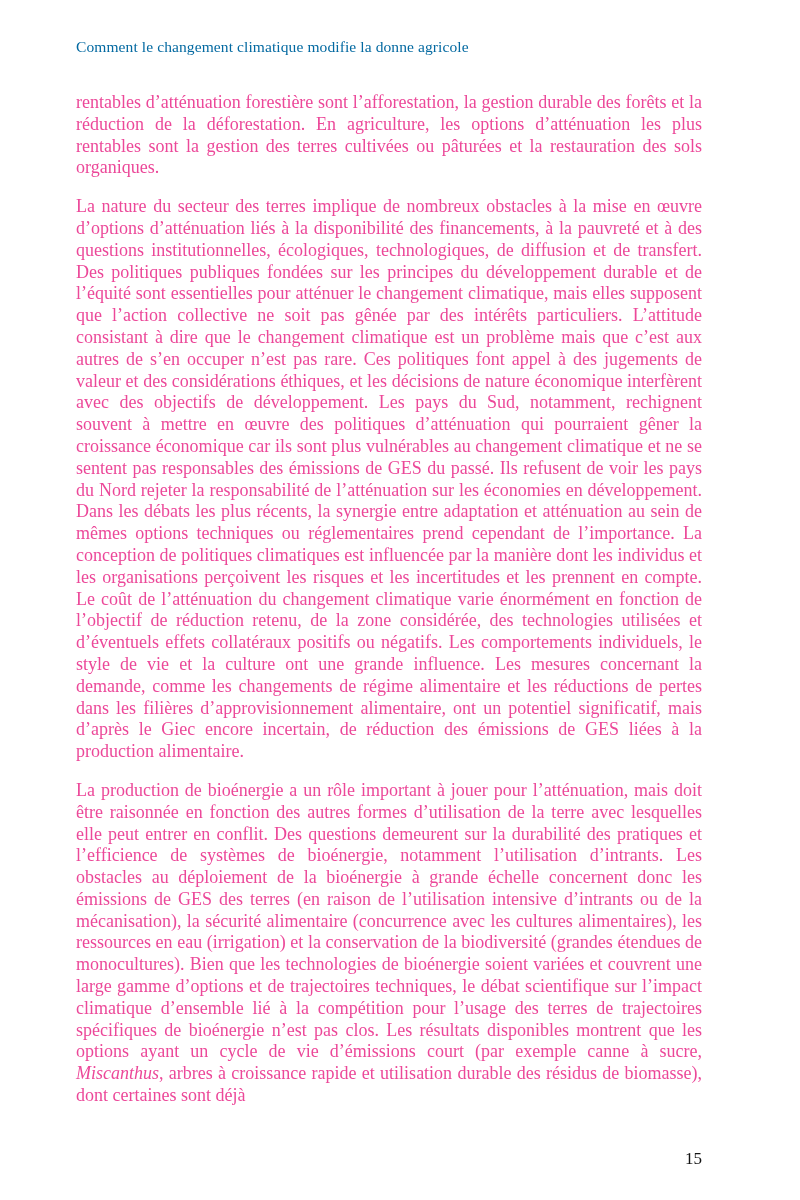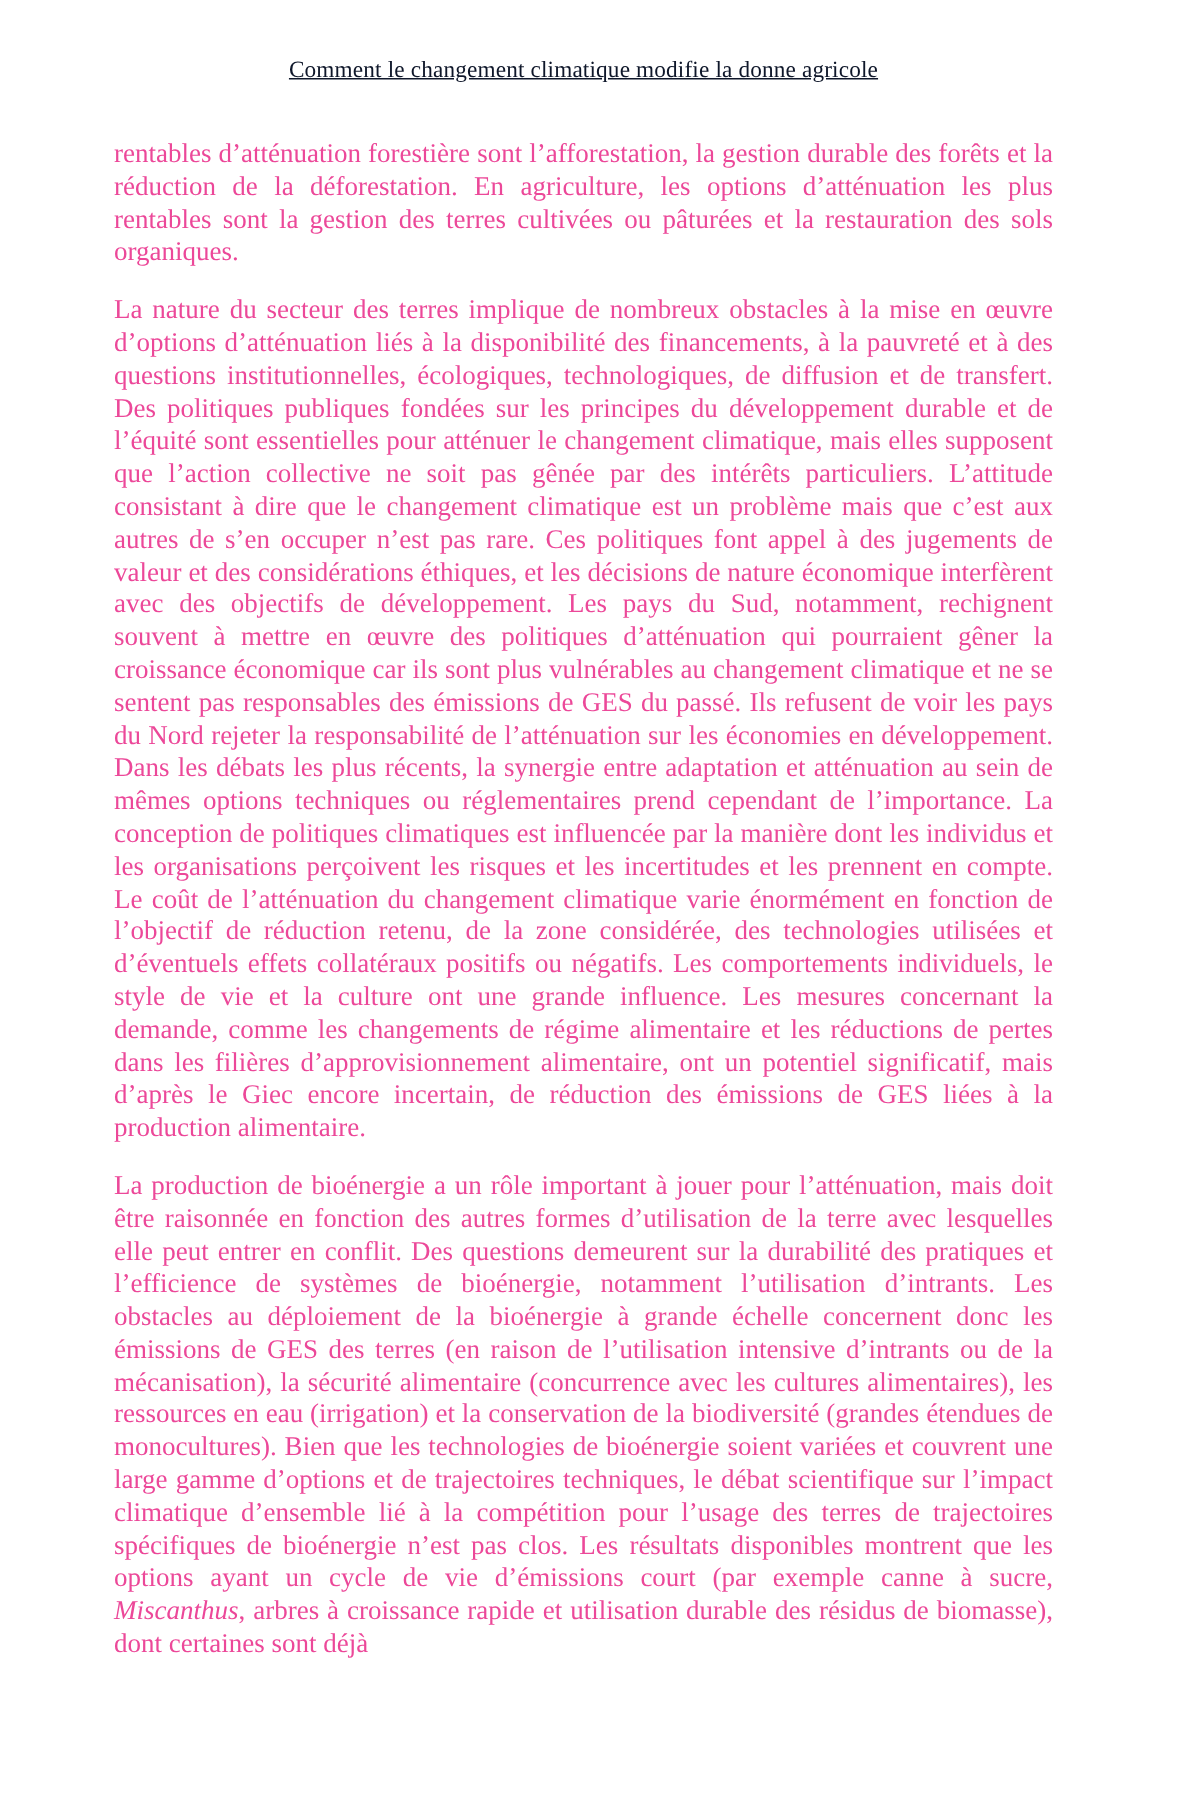--- a/index.html
+++ b/index.html
@@ -15,26 +15,25 @@
     background: #ffffff;
     overflow: hidden;
     font-family: "Liberation Serif", "DejaVu Serif", serif;
     color: #141414;
   }
   .running-header {
     position: absolute;
     top: 37px;
     left: 76px;
     width: 626px;
-    text-align: center;
+    text-align: left;
     font-size: 15.5px;
     line-height: 19px;
-    color: #0f172a;
+    color: #0369a1;
     letter-spacing: 0.1px;
-    text-decoration: underline;
   }
   .body-text {
     position: absolute;
     top: 92px;
     left: 76px;
     width: 626px;
   }
   .para {
     margin: 0 0 17px 0;
     font-size: 18px;
@@ -79,14 +78,15 @@
 
     <p class="para">rentables d’atténuation forestière sont l’afforestation, la gestion durable des forêts et la réduction de la déforestation. En agriculture, les options d’atténuation les plus rentables sont la gestion des terres cultivées ou pâturées et la restauration des sols organiques.</p>
 
     <p class="para">La nature du secteur des terres implique de nombreux obstacles à la mise en œuvre d’options d’atténuation liés à la disponibilité des financements, à la pauvreté et à des questions institutionnelles, écologiques, technologiques, de diffusion et de transfert. Des politiques publiques fondées sur les principes du développement durable et de l’équité sont essentielles pour atténuer le changement climatique, mais elles supposent que l’action collective ne soit pas gênée par des intérêts particuliers. L’attitude consistant à dire que le changement climatique est un problème mais que c’est aux autres de s’en occuper n’est pas rare. Ces politiques font appel à des jugements de valeur et des considérations éthiques, et les décisions de nature économique interfèrent avec des objectifs de développement. Les pays du Sud, notamment, rechignent souvent à mettre en œuvre des politiques d’atténuation qui pourraient gêner la croissance économique car ils sont plus vulnérables au changement climatique et ne se sentent pas responsables des émissions de GES du passé. Ils refusent de voir les pays du Nord rejeter la responsabilité de l’atténuation sur les économies en développement. Dans les débats les plus récents, la synergie entre adaptation et atténuation au sein de mêmes options techniques ou réglementaires prend cependant de l’importance. La conception de politiques climatiques est influencée par la manière dont les individus et les organisations perçoivent les risques et les incertitudes et les prennent en compte. Le coût de l’atténuation du changement climatique varie énormément en fonction de l’objectif de réduction retenu, de la zone considérée, des technologies utilisées et d’éventuels effets collatéraux positifs ou négatifs. Les comportements individuels, le style de vie et la culture ont une grande influence. Les mesures concernant la demande, comme les changements de régime alimentaire et les réductions de pertes dans les filières d’approvisionnement alimentaire, ont un potentiel significatif, mais d’après le Giec encore incertain, de réduction des émissions de GES liées à la production alimentaire.</p>
 
 
     <p class="para"><span>La production de bioénergie a un rôle important à jouer pour l’atténuation, mais doit être raisonnée en fonction des autres formes d’utilisation de la terre avec lesquelles elle peut entrer en conflit. Des questions demeurent sur la durabilité des pratiques et l’efficience de systèmes de bioénergie, notamment l’utilisation d’intrants. Les obstacles au déploiement de la bioénergie à grande échelle concernent donc les émissions de GES des terres (en raison de l’utilisation intensive d’intrants ou de la mécanisation), la sécurité alimentaire (concurrence avec les cultures alimentaires), les ressources en eau (irrigation) et la conservation de la biodiversité (grandes étendues de monocultures). Bien que les technologies de bioénergie soient variées et couvrent une large gamme d’options et de trajectoires techniques, le débat scientifique sur l’impact climatique d’ensemble lié à la compétition pour l’usage des terres de trajectoires spécifiques de bioénergie n’est pas clos. Les résultats disponibles montrent que les options ayant un cycle de vie d’émissions court (par exemple canne à sucre, </span><em>Miscanthus</em><span>, arbres à croissance rapide et utilisation durable des résidus de biomasse), dont certaines sont déjà</span></p>
 
   </div>
 
+  <div class="page-number">15</div>
 
 </div>
 
 </body></html>

